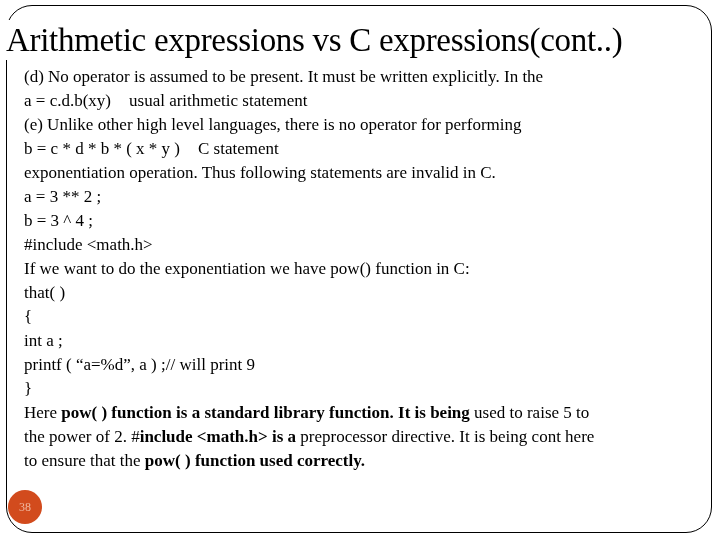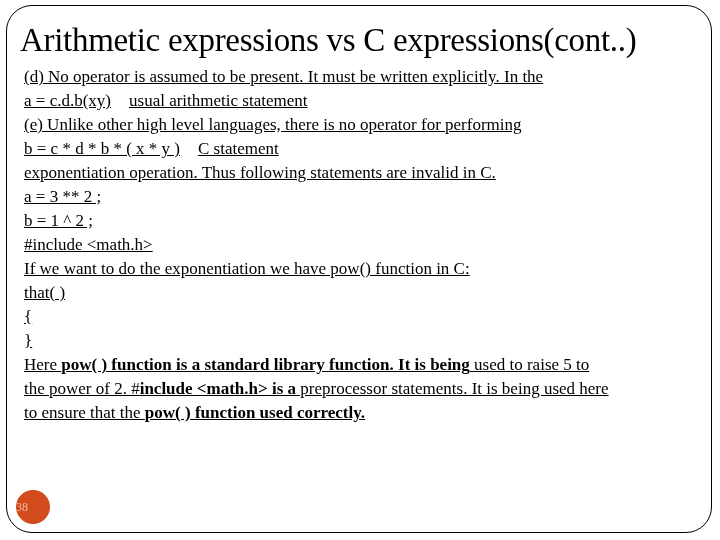--- a/index.html
+++ b/index.html
@@ -28,50 +28,49 @@
     .slide-title {
       position: absolute;
       left: 6px;
       top: 20px;
       font-size: 33px;
       line-height: 40px;
       white-space: nowrap;
       letter-spacing: -0.3px;
       background: #ffffff;
       padding-right: 4px;
-      margin-left: 14px;
     }
     .body-text {
       position: absolute;
       left: 24px;
       top: 65px;
       width: 684px;
       font-size: 17px;
       line-height: 24px;
-      text-decoration: underline;
     }
     .body-text .line {
       white-space: nowrap;
       height: 24px;
     }
     .body-text b {
       font-weight: bold;
     }
     .gap-sm { display: inline-block; width: 18px; }
     .slide-number {
       position: absolute;
-      left: 16px;
+      left: 8px;
       top: 490px;
       width: 34px;
       height: 34px;
       border-radius: 50%;
       background: #d24b1d;
       color: #f0b8a0;
       font-size: 12px;
       line-height: 34px;
+      text-align: center;
       z-index: 0;
     }
     .body-text { z-index: 1; }
   </style>
 </head>
 <body>
 
 <div class="slide-frame"></div>
 
 <div class="slide-title">Arithmetic expressions vs C expressions(cont..)</div>
@@ -82,28 +81,30 @@
   <div class="line">(d) No operator is assumed to be present. It must be written explicitly. In the</div>
   <div class="line">
     <span>a = c.d.b(xy)</span><span class="gap-sm"></span><span>usual arithmetic statement</span>
   </div>
   <div class="line">(e) Unlike other high level languages, there is no operator for performing</div>
   <div class="line">
     <span>b = c * d * b * ( x * y )</span><span class="gap-sm"></span><span>C statement</span>
   </div>
   <div class="line">exponentiation operation. Thus following statements are invalid in C.</div>
   <div class="line">a = 3 ** 2 ;</div>
-  <div class="line">b = 1 ^ 2 ;</div>
+  <div class="line">b = 3 ^ 4 ;</div>
   <div class="line">#include &lt;math.h&gt;</div>
   <div class="line">If we want to do the exponentiation we have pow() function in C:</div>
   <div class="line">that( )</div>
   <div class="line">{</div>
+  <div class="line">int a ;</div>
+  <div class="line">printf ( “a=%d”, a ) ;// will print 9</div>
   <div class="line">}</div>
   <div class="line">
     <span>Here </span><b>pow( ) function is a standard library function. It is being</b><span> used to raise 5 to</span>
   </div>
   <div class="line">
-    <span>the power of 2. #</span><b>include &lt;math.h&gt; is a</b><span> preprocessor statements. It is being used here</span>
+    <span>the power of 2. #</span><b>include &lt;math.h&gt; is a</b><span> preprocessor directive. It is being cont here</span>
   </div>
   <div class="line">
     <span>to ensure that the </span><b>pow( ) function used correctly.</b>
   </div>
 </div>
 
 </body></html>

